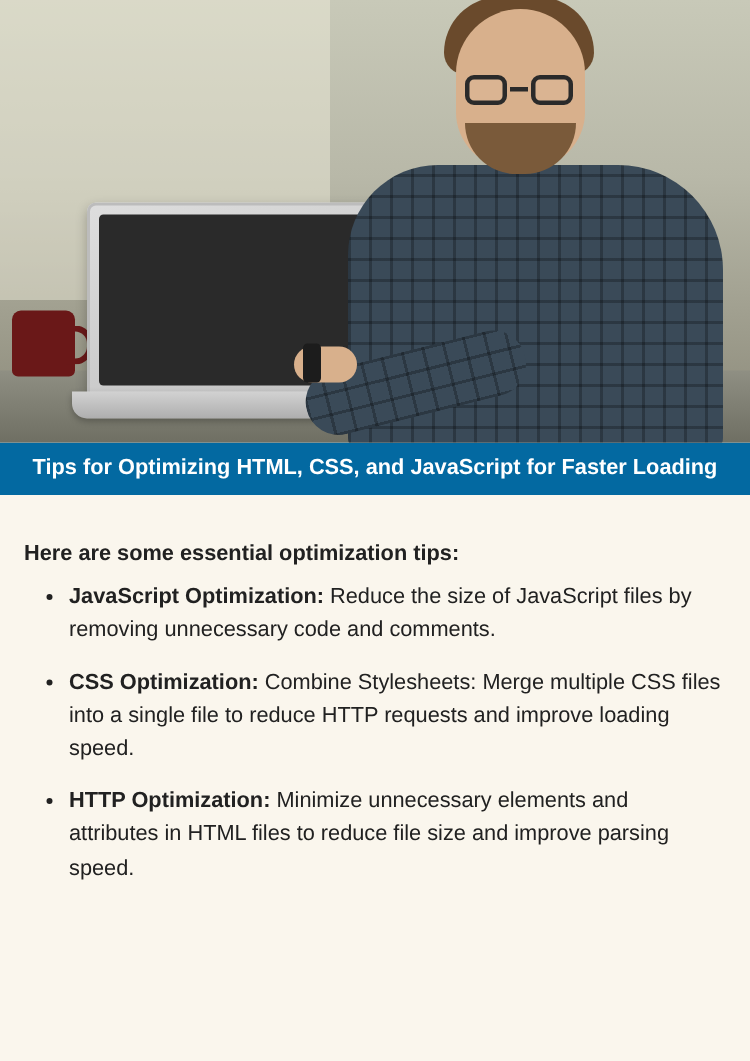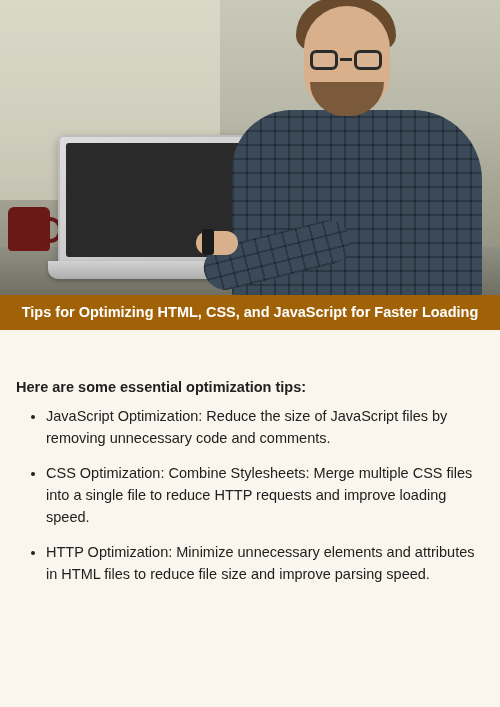--- a/index.html
+++ b/index.html
@@ -148,21 +148,21 @@
     .hero-watch {
       position: absolute;
       right: 262px; bottom: 40px;
       width: 12px; height: 26px;
       background: #1c1c1c;
       border-radius: 3px;
     }
 
     .title-bar {
       width: 500px;
-      background: #a16207;
+      background: #0369a1;
       color: #fff;
       font-weight: 700;
       font-size: 14.5px;
       text-align: center;
       padding: 8px 10px 9px 10px;
       line-height: 1.25;
     }
 
     .content {
       padding: 16px 18px 18px 16px;
@@ -170,33 +170,33 @@
       font-size: 14.5px;
       line-height: 1.55;
     }
     .intro a {
       color: #1a1a1a;
       font-weight: 700;
       text-decoration: underline;
     }
     .subheading {
       font-weight: 700;
-      margin-top: 30px;
+      margin-top: 12px;
       margin-bottom: 6px;
     }
     ul.tips {
       list-style: disc;
       padding-left: 30px;
       margin-top: 6px;
     }
     ul.tips li {
       margin-bottom: 12px;
     }
     ul.tips li .tip-label {
-      font-weight: 400;
+      font-weight: 700;
     }
   </style>
 </head>
 <body>
 
 <div class="hero-image" role="img" aria-label="A man wearing glasses and a plaid shirt sits at a desk typing on a silver laptop, with a red coffee mug beside him.">
   <div class="hero-window"></div>
   <div class="hero-desk"></div>
   <div class="hero-mug"></div>
   <div class="hero-laptop"></div>

